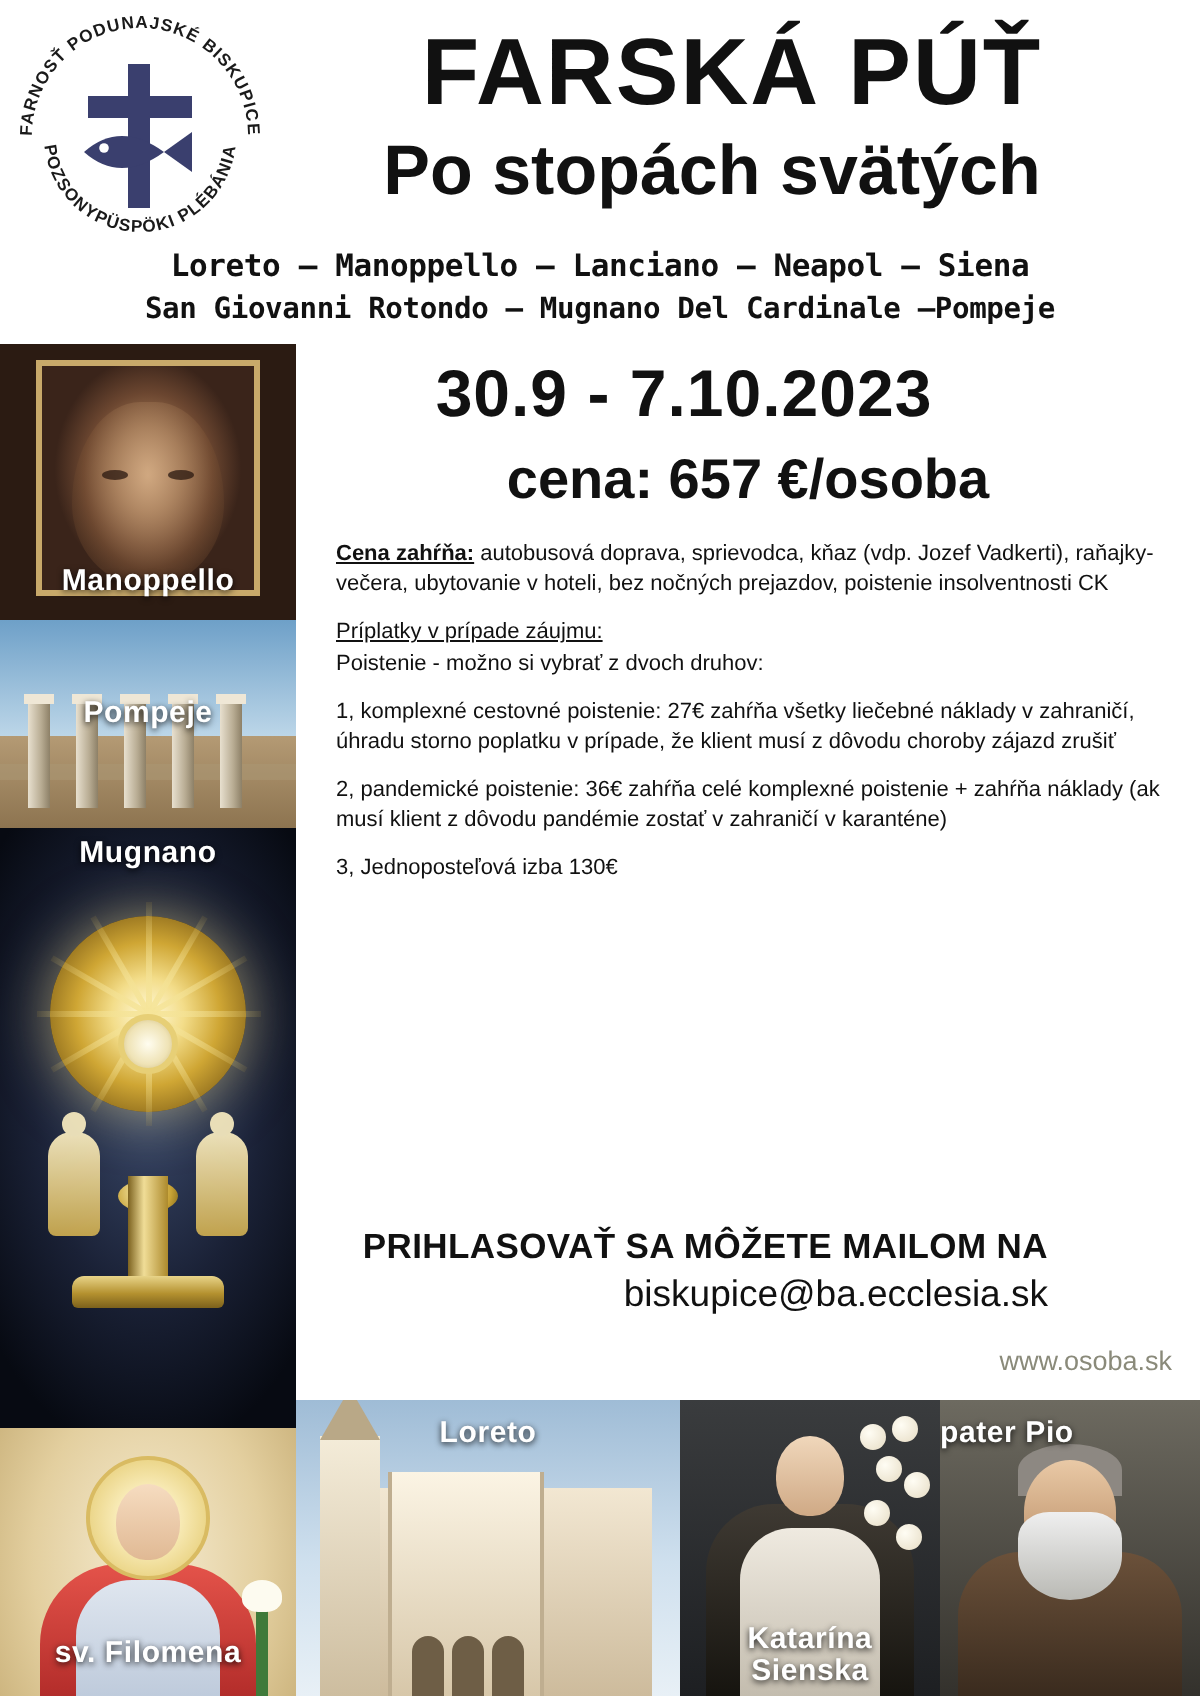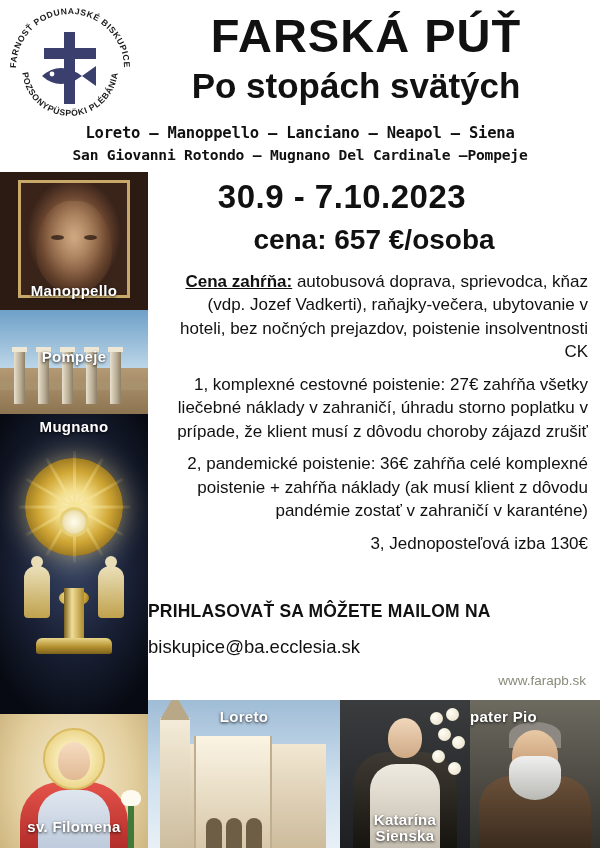--- a/index.html
+++ b/index.html
@@ -391,34 +391,33 @@
   .price {
     position: absolute; left: 0; top: 52px; width: 452px;
     text-align: center;
     font-size: 28px; font-weight: bold;
   }
 
   .body-text {
     position: absolute;
     left: 20px; top: 98px;
     width: 420px;
-    font-size: 17px;
+    font-size: 11px;
     line-height: 1.38;
-    text-align: right;
   }
   .para { margin-bottom: 9px; }
   .lead { font-weight: bold; text-decoration: underline; }
   .lead-ul { text-decoration: underline; }
 
   .contact {
     position: absolute; left: 0; bottom: 42px; width: 376px;
-    text-align: left;
+    text-align: right;
   }
   .contact-line1 { font-size: 17.5px; font-weight: bold; letter-spacing: 0.2px; }
-  .contact-line2 { font-size: 18.5px; margin-top: 14px; }
+  .contact-line2 { font-size: 18.5px; margin-top: 2px; }
 
   .website {
     position: absolute; right: 14px; bottom: 12px;
     font-size: 13.5px; color: #8a8a7a;
   }
 
   .cap-manoppello { top: 110px; }
   .cap-pompeje { top: 176px; }
   .cap-lanciano { top: 246px; }
   .cap-filomena { top: 818px; }
@@ -533,32 +532,36 @@
 
   <div class="right-col">
     <div class="dates">30.9 - 7.10.2023</div>
     <div class="price">cena: 657 €/osoba</div>
 
     <div class="body-text">
       <div class="para">
         <span class="lead">Cena zahŕňa:</span><span> autobusová doprava, sprievodca, kňaz (vdp. Jozef Vadkerti), raňajky-večera, ubytovanie v hoteli, bez nočných prejazdov, poistenie insolventnosti CK</span>
       </div>
 
+      <div class="para">
+        <div class="lead-ul">Príplatky v prípade záujmu:</div>
+        <div>Poistenie - možno si vybrať z dvoch druhov:</div>
+      </div>
 
       <div class="para">1, komplexné cestovné poistenie: 27€ zahŕňa všetky liečebné náklady v zahraničí, úhradu storno poplatku v prípade, že klient musí z dôvodu choroby zájazd zrušiť</div>
       <div class="para">2, pandemické poistenie: 36€ zahŕňa celé komplexné poistenie + zahŕňa náklady (ak musí klient z dôvodu pandémie zostať v zahraničí v karanténe)</div>
       <div class="para">3, Jednoposteľová izba 130€</div>
     </div>
 
     <div class="contact">
       <div class="contact-line1">PRIHLASOVAŤ SA MÔŽETE MAILOM NA</div>
       <div class="contact-line2">biskupice@ba.ecclesia.sk</div>
     </div>
 
-    <div class="website">www.farapb.sk</div>
+    <div class="website">www.osoba.sk</div>
   </div>
 
   <div class="bottom-strip">
 
     <div class="strip-block b-loreto">
       <div class="lor-sky"></div>
       <div class="lor-building"></div>
       <div class="lor-facade"></div>
       <div class="lor-tower"></div>
       <div class="lor-arch" style="left:58px"></div>

